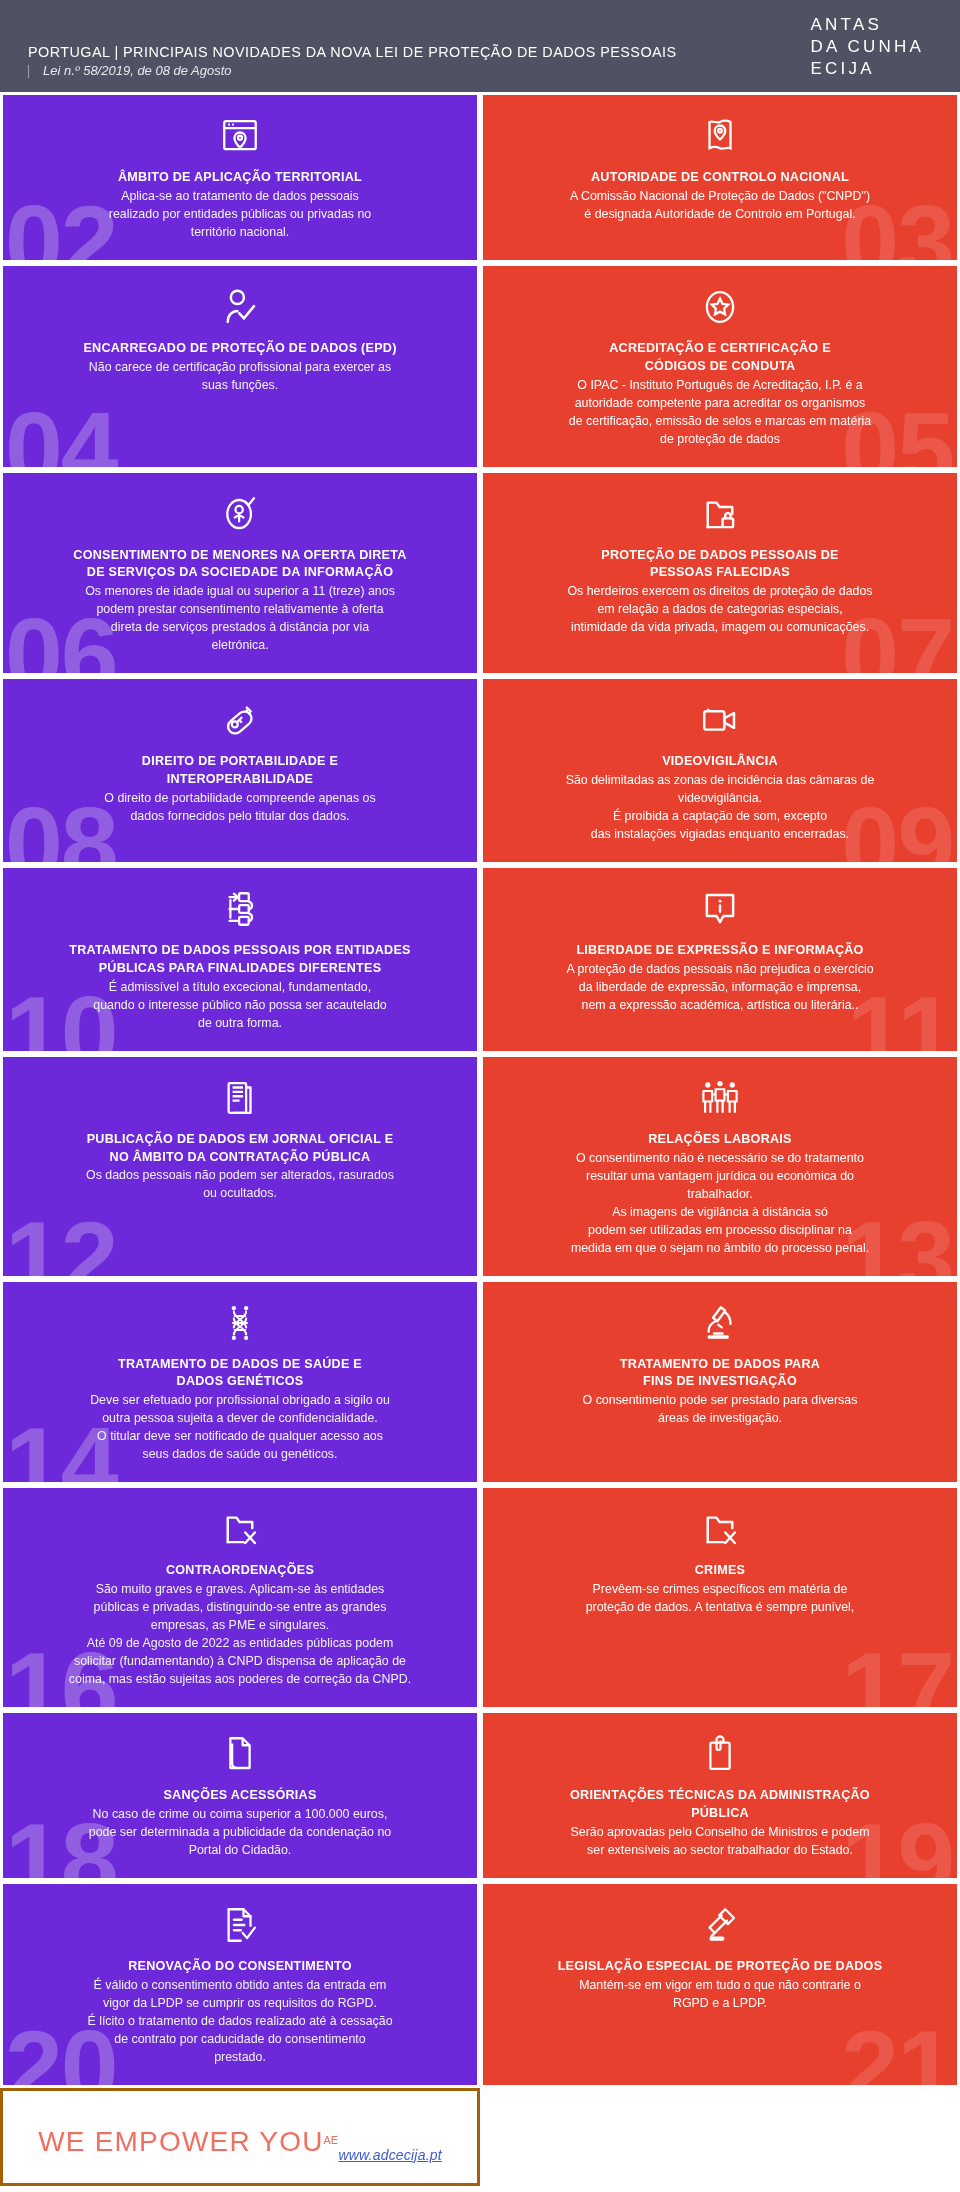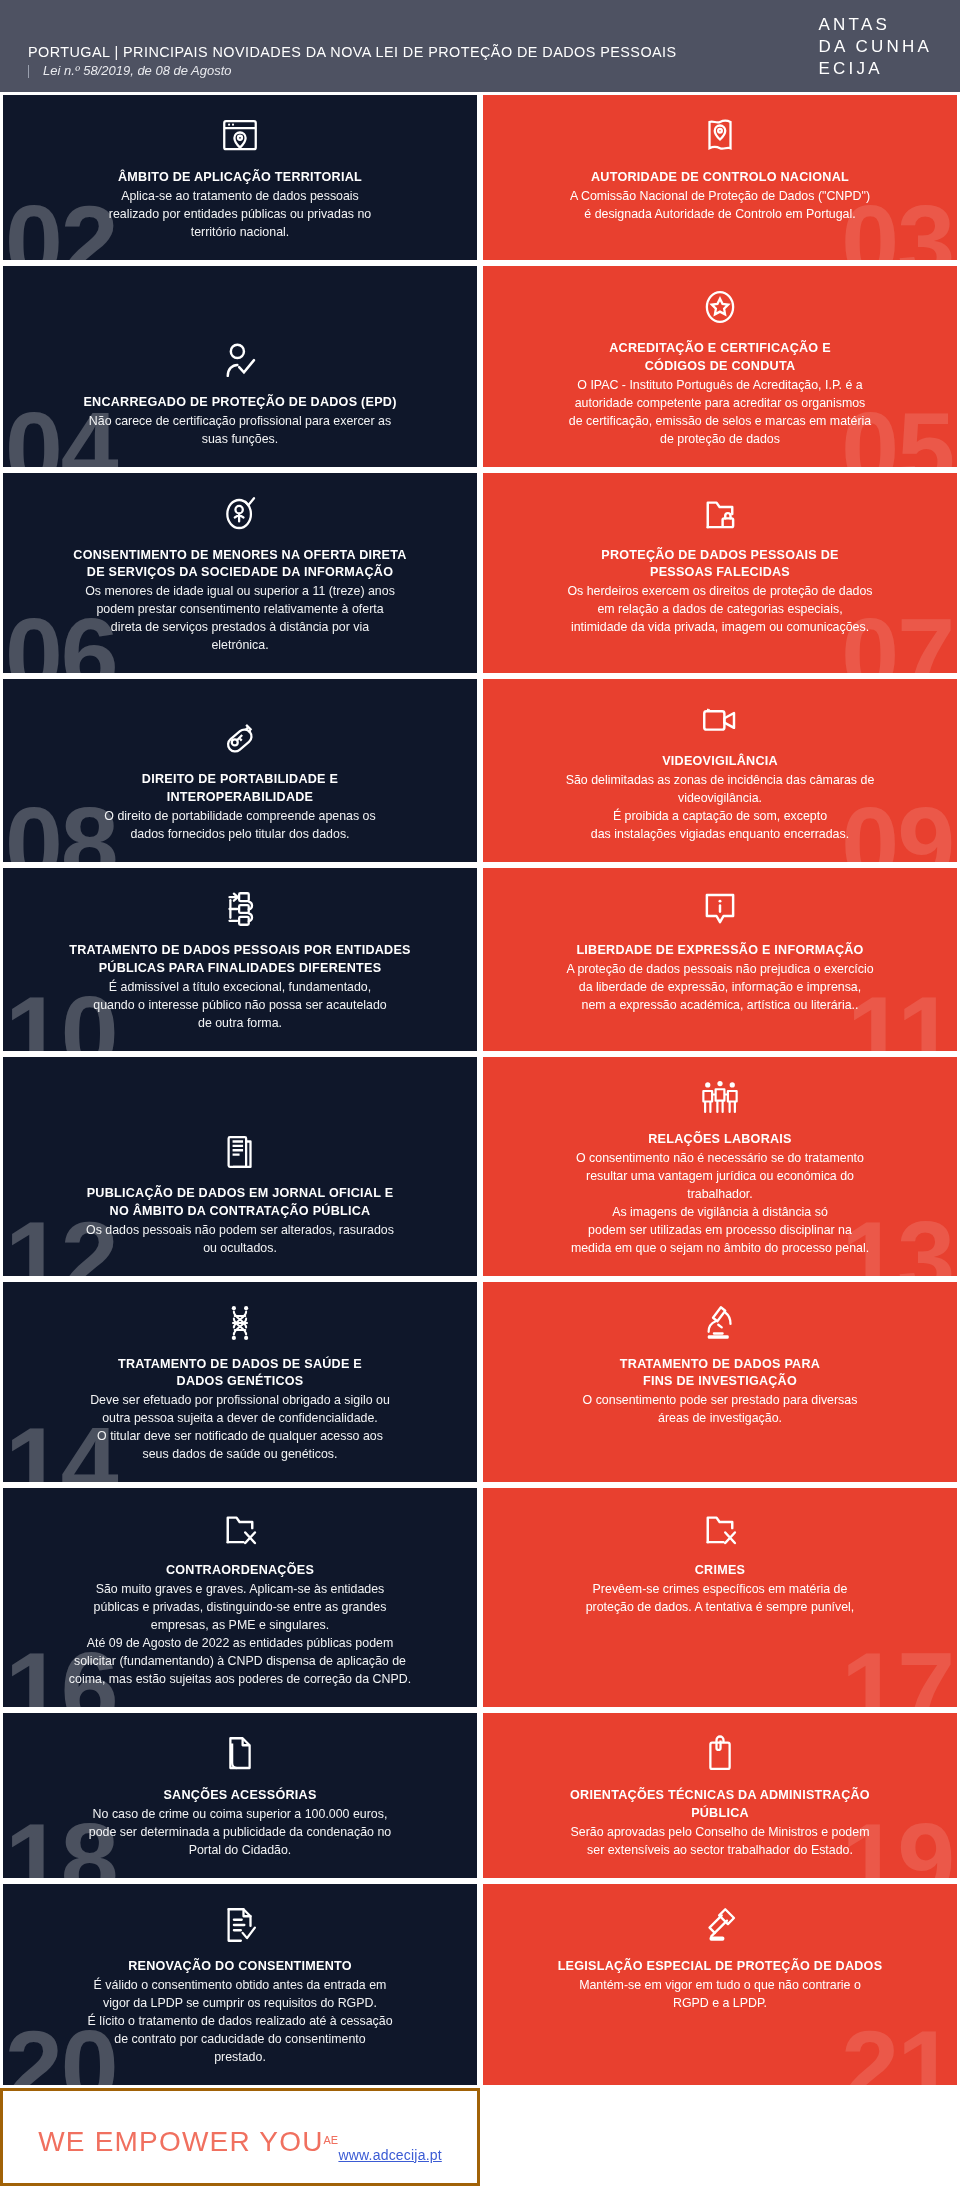--- a/index.html
+++ b/index.html
@@ -39,21 +39,21 @@
     white-space: nowrap;
   }
   .logo {
     display: flex;
     flex-direction: column;
     align-items: flex-start;
     justify-content: flex-start;
     padding-top: 2px;
     padding-right: 14px;
     position: absolute;
-    right: 14px;
+    right: 22px;
     top: 12px;
   }
   .logo-line {
     color: #ffffff;
     font-size: 17px;
     letter-spacing: 3.2px;
     line-height: 1.28;
     font-weight: 300;
     white-space: nowrap;
   }
@@ -70,21 +70,21 @@
     overflow: hidden;
     padding: 18px 36px 18px 36px;
     border: 3px solid #ffffff;
     display: flex;
     flex-direction: column;
     align-items: center;
     text-align: center;
     min-height: 120px;
   }
   .card.red   { background: #e8402f; }
-  .card.gray  { background: #0f172a; justify-content: flex-end; }
+  .card.gray  { background: #6d28d9; }
 
   .card-icon {
     height: 46px;
     display: flex;
     align-items: center;
     justify-content: center;
     margin-bottom: 10px;
     position: relative;
     z-index: 2;
   }
@@ -146,20 +146,21 @@
   }
   .empower-sup {
     font-size: 16px;
     letter-spacing: 0.5px;
     margin-top: 7px;
   }
   .footer-url {
     margin-top: 26px;
     color: #3b5bd4;
     font-size: 14px;
+    font-style: italic;
     text-decoration: underline;
     letter-spacing: 0.2px;
   }
 </style>
 </head>
 <body>
 
 <div class="header">
   <div class="header-text">
     <div class="header-title">PORTUGAL  |  PRINCIPAIS NOVIDADES  DA NOVA LEI DE PROTEÇÃO DE DADOS  PESSOAIS</div>

